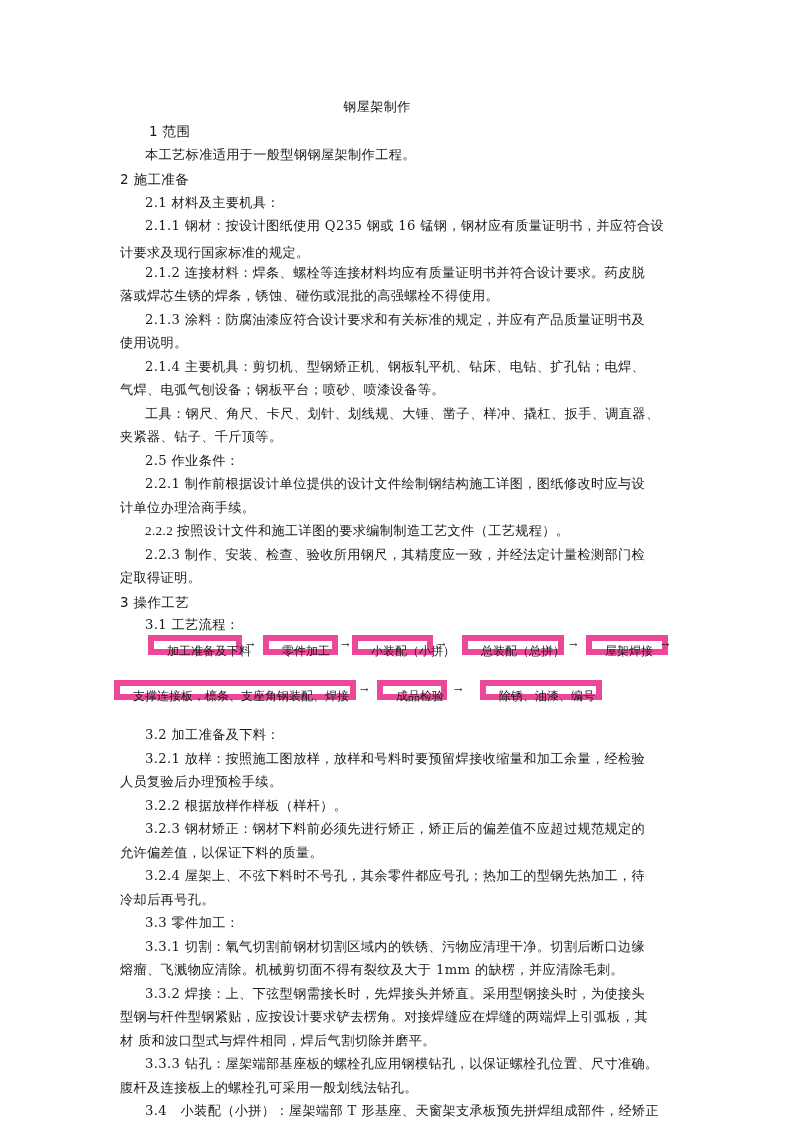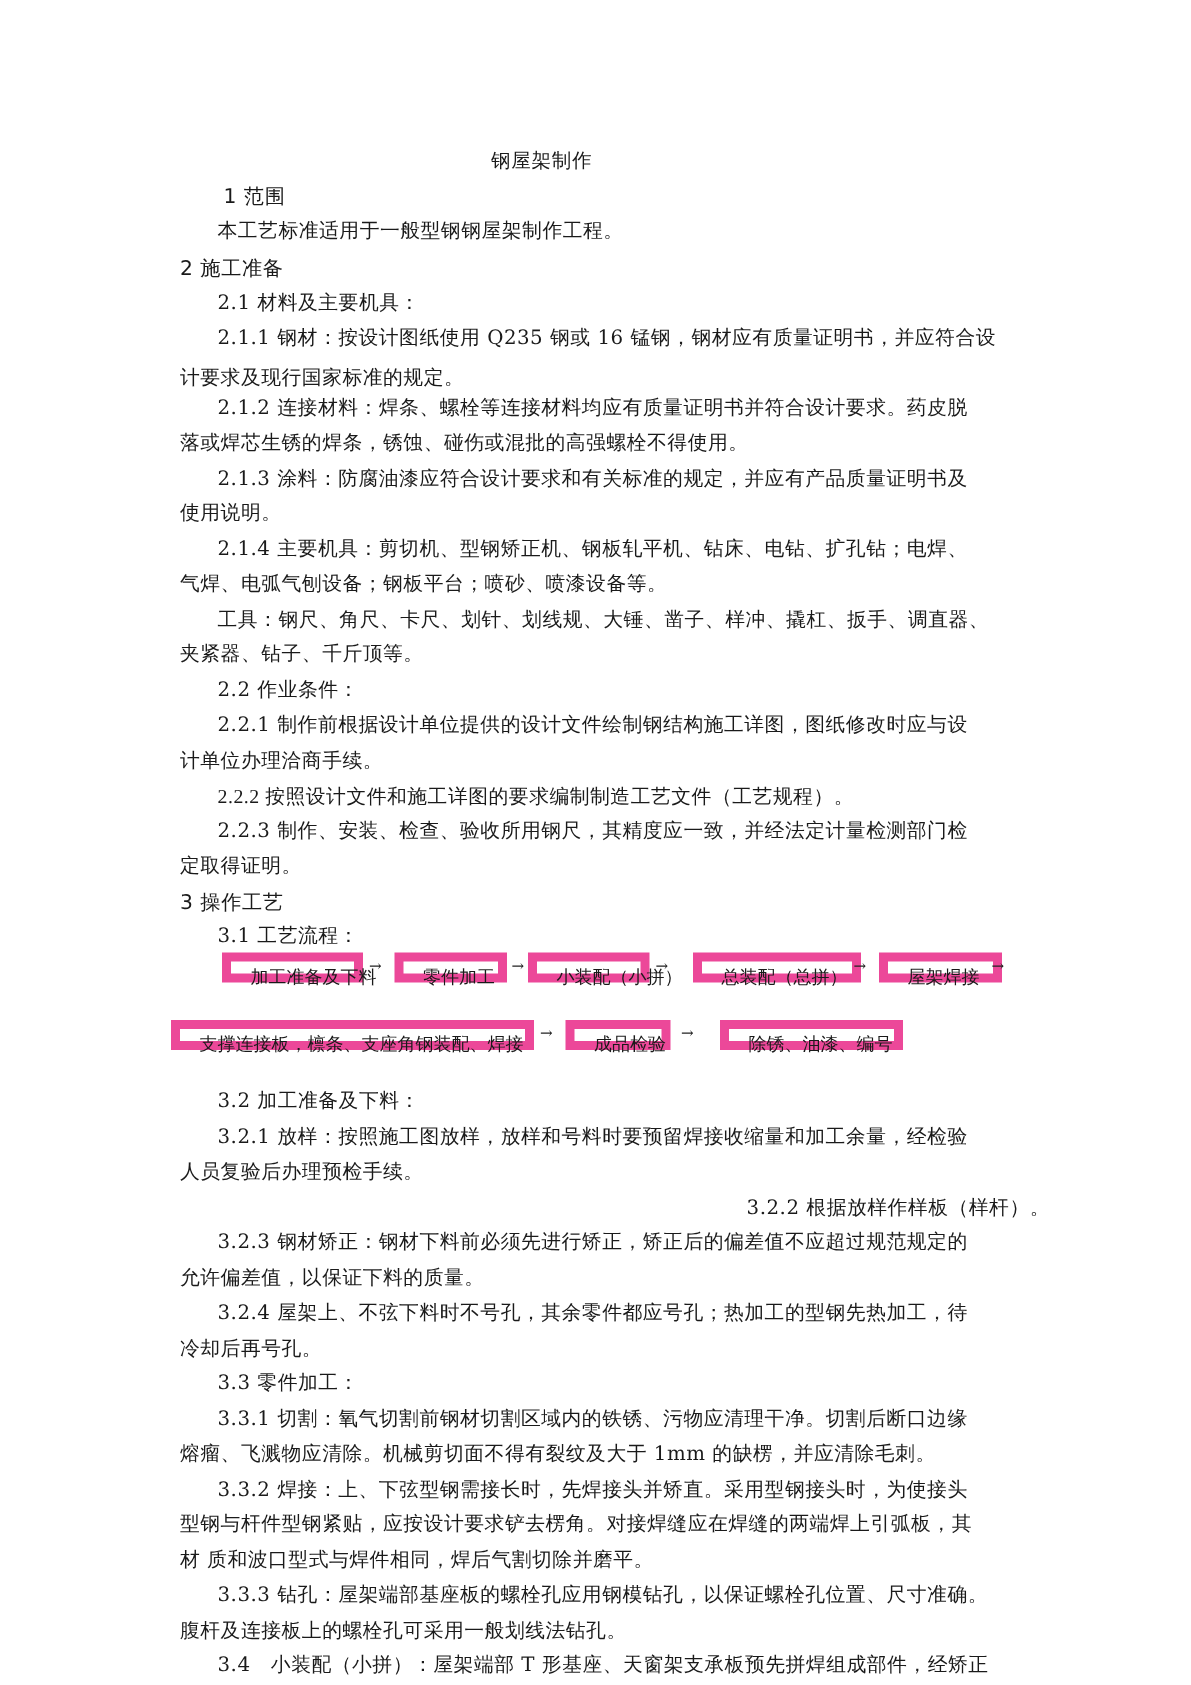--- a/index.html
+++ b/index.html
@@ -1,19 +1,19 @@
 <!DOCTYPE html>
 <html><head>
 <meta charset="utf-8">
 <style>
   html, body { margin: 0; padding: 0; background: #ffffff; }
   body { width: 794px; height: 1123px; position: relative; overflow: hidden;
          font-family: "DejaVu Serif", "Liberation Serif", serif; color: #1a1a1a; }
   .page { position: absolute; left: 0; top: 0; width: 794px; height: 1123px; }
-  .title { position: absolute; top: 98px; left: 0; width: 722px; text-align: center;
+  .title { position: absolute; top: 98px; left: 16px; width: 722px; text-align: center;
            font-size: 13px; letter-spacing: 0.5px; }
   .line { position: absolute; left: 120px; width: 555px; font-size: 13.2px; white-space: nowrap;
           letter-spacing: 0.35px; line-height: 18px; }
   .indent { left: 145px; }
   .h1 { font-family: "DejaVu Sans", "Liberation Sans", sans-serif; font-size: 13.5px; }
   .box { position: absolute; border: 6px solid #ec4899; height: 20px; font-size: 12px;
          line-height: 20px; padding-left: 13px; white-space: nowrap; box-sizing: border-box; }
   .arrow { position: absolute; font-size: 10px; line-height: 10px; color: #222; }
 </style>
 </head>
@@ -29,51 +29,51 @@
       <div class="line indent" style="top: 217px;">2.1.1 钢材：按设计图纸使用 Q235 钢或 16 锰钢，钢材应有质量证明书，并应符合设</div>
       <div class="line" style="top: 244px;">计要求及现行国家标准的规定。</div>
       <div class="line indent" style="top: 264px;">2.1.2 连接材料：焊条、螺栓等连接材料均应有质量证明书并符合设计要求。药皮脱</div>
       <div class="line" style="top: 287px;">落或焊芯生锈的焊条，锈蚀、碰伤或混批的高强螺栓不得使用。</div>
       <div class="line indent" style="top: 311px;">2.1.3 涂料：防腐油漆应符合设计要求和有关标准的规定，并应有产品质量证明书及</div>
       <div class="line" style="top: 334px;">使用说明。</div>
       <div class="line indent" style="top: 358px;">2.1.4 主要机具：剪切机、型钢矫正机、钢板轧平机、钻床、电钻、扩孔钻；电焊、</div>
       <div class="line" style="top: 381px;">气焊、电弧气刨设备；钢板平台；喷砂、喷漆设备等。</div>
       <div class="line indent" style="top: 405px;">工具：钢尺、角尺、卡尺、划针、划线规、大锤、凿子、样冲、撬杠、扳手、调直器、</div>
       <div class="line" style="top: 428px;">夹紧器、钻子、千斤顶等。</div>
-      <div class="line indent" style="top: 452px;">2.2 作业条件：</div>
+      <div class="line indent" style="top: 452px;">2.5 作业条件：</div>
       <div class="line indent" style="top: 475px;">2.2.1 制作前根据设计单位提供的设计文件绘制钢结构施工详图，图纸修改时应与设</div>
       <div class="line" style="top: 499px;">计单位办理洽商手续。</div>
       <div class="line indent" style="top: 522px; font-family: Liberation Serif, serif;">2.2.2 按照设计文件和施工详图的要求编制制造工艺文件（工艺规程）。</div>
       <div class="line indent" style="top: 546px;">2.2.3 制作、安装、检查、验收所用钢尺，其精度应一致，并经法定计量检测部门检</div>
       <div class="line" style="top: 569px;">定取得证明。</div>
       <div class="line h1" style="top: 593px;">3 操作工艺</div>
       <div class="line indent" style="top: 616px;">3.1 工艺流程：</div>
       <div class="line indent" style="top: 726px;">3.2 加工准备及下料：</div>
       <div class="line indent" style="top: 750px;">3.2.1 放样：按照施工图放样，放样和号料时要预留焊接收缩量和加工余量，经检验</div>
       <div class="line" style="top: 773px;">人员复验后办理预检手续。</div>
-      <div class="line indent" style="top: 797px; text-align: right;">3.2.2 根据放样作样板（样杆）。</div>
+      <div class="line indent" style="top: 797px;">3.2.2 根据放样作样板（样杆）。</div>
       <div class="line indent" style="top: 820px;">3.2.3 钢材矫正：钢材下料前必须先进行矫正，矫正后的偏差值不应超过规范规定的</div>
       <div class="line" style="top: 844px;">允许偏差值，以保证下料的质量。</div>
       <div class="line indent" style="top: 867px;">3.2.4 屋架上、不弦下料时不号孔，其余零件都应号孔；热加工的型钢先热加工，待</div>
       <div class="line" style="top: 891px;">冷却后再号孔。</div>
       <div class="line indent" style="top: 914px;">3.3 零件加工：</div>
       <div class="line indent" style="top: 938px;">3.3.1 切割：氧气切割前钢材切割区域内的铁锈、污物应清理干净。切割后断口边缘</div>
       <div class="line" style="top: 961px;">熔瘤、飞溅物应清除。机械剪切面不得有裂纹及大于 1mm 的缺楞，并应清除毛刺。</div>
       <div class="line indent" style="top: 985px;">3.3.2 焊接：上、下弦型钢需接长时，先焊接头并矫直。采用型钢接头时，为使接头</div>
       <div class="line" style="top: 1008px;">型钢与杆件型钢紧贴，应按设计要求铲去楞角。对接焊缝应在焊缝的两端焊上引弧板，其</div>
       <div class="line" style="top: 1032px;">材 质和波口型式与焊件相同，焊后气割切除并磨平。</div>
       <div class="line indent" style="top: 1055px;">3.3.3 钻孔：屋架端部基座板的螺栓孔应用钢模钻孔，以保证螺栓孔位置、尺寸准确。</div>
       <div class="line" style="top: 1079px;">腹杆及连接板上的螺栓孔可采用一般划线法钻孔。</div>
       <div class="line indent" style="top: 1102px;">3.4　小装配（小拼）：屋架端部 T 形基座、天窗架支承板预先拼焊组成部件，经矫正</div>
     </div>
   <div id="flow">
       <div class="box" style="left: 148px; top: 635px; width: 94px;">加工准备及下料</div>
       <div class="box" style="left: 263px; top: 635px; width: 75px;">零件加工</div>
       <div class="box" style="left: 352px; top: 635px; width: 81px;">小装配（小拼）</div>
-      <div class="box" style="left: 462px; top: 635px; width: 112px;">总装配（总拼）</div>
+      <div class="box" style="left: 462px; top: 635px; width: 102px;">总装配（总拼）</div>
       <div class="box" style="left: 586px; top: 635px; width: 82px;">屋架焊接</div>
       <div class="box" style="left: 114px; top: 680px; width: 242px;">支撑连接板，檩条、支座角钢装配、焊接</div>
       <div class="box" style="left: 377px; top: 680px; width: 70px;">成品检验</div>
       <div class="box" style="left: 480px; top: 680px; width: 122px;">除锈、油漆、编号</div>
       <span class="arrow" style="left: 246px; top: 640px;">→</span>
       <span class="arrow" style="left: 341px; top: 640px;">→</span>
       <span class="arrow" style="left: 437px; top: 640px;">→</span>
       <span class="arrow" style="left: 569px; top: 640px;">→</span>
       <span class="arrow" style="left: 661px; top: 640px;">→</span>
       <span class="arrow" style="left: 360px; top: 685px;">→</span>

